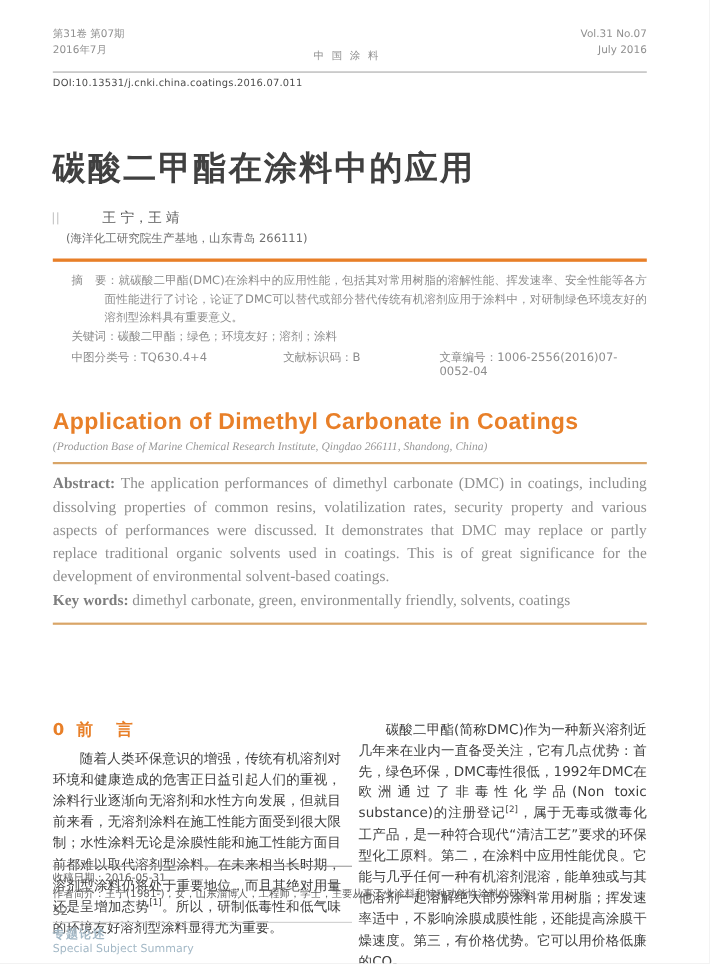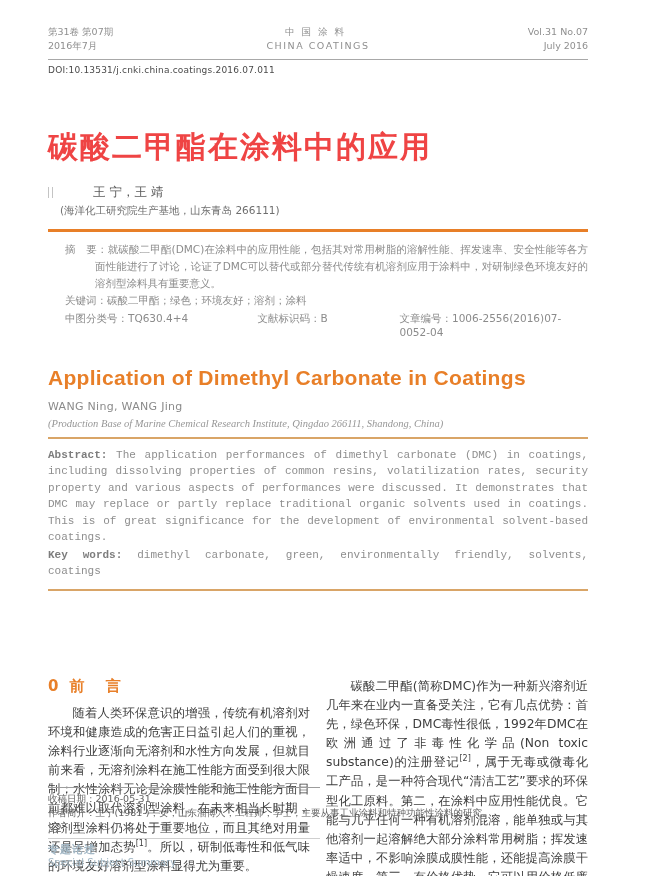--- a/index.html
+++ b/index.html
@@ -17,28 +17,28 @@
 
   
   .jheader {
     display:flex; justify-content:space-between; align-items:flex-start;
     border-bottom:1px solid #a8a8a8; padding-bottom:6px;
     font-size:9.5px; line-height:1.45; color:#8f8f8f;
   }
   .jheader .col-left  { text-align:left;  width:160px; }
   .jheader .col-mid   { text-align:center; flex:1; }
   .jheader .col-right { text-align:right; width:160px; }
-  .jname-cn { letter-spacing:7px; }
+  .jname-cn { letter-spacing:7px;margin-top:20px; }
   .jname-en { letter-spacing:1.5px; }
   .doi-line { margin-top:5px; font-size:9px; color:#4a4a4a; letter-spacing:0.2px; }
 
   
   .cn-title {
     margin-top:52px;
-    font-size:30px; font-weight:bold; color:#ef4444;
+    font-size:30px; font-weight:bold; color:#404040;
     letter-spacing:2px;
   }
   .cn-authors {
     margin-top:16px; font-size:12.5px; color:#5a5a5a;
     display:flex; align-items:center;gap:33px;
   }
   .author-marker {
     display:inline-block; width:5px; height:11px; margin-right:7px;
     border-left:1px solid #c4c4c4; border-right:1px solid #c4c4c4;
   }
@@ -60,22 +60,22 @@
     margin-top:28px; font-size:21px; font-weight:bold; color:#e87f28;
     letter-spacing:0.3px; font-family:"Liberation Sans","DejaVu Sans",sans-serif;
   }
   .en-authors { margin-top:10px; font-size:11px; color:#8a8a8a; letter-spacing:0.3px; }
   .en-affil {
     margin-top:5px; font-size:10.5px; color:#979797; font-style:italic;
     font-family:"Liberation Serif","DejaVu Serif",serif;
   }
   .rule-tan { margin-top:8px; height:2px; background:#d9a567; }
   .en-abstract {
-    padding:8px 0 9px; font-size:11px; line-height:1.5; color:#8e8e8e;
-    text-align:justify; font-family:Liberation Mono, monospace;
+    padding:8px 0 9px; font-size:14px; line-height:1.5; color:#8e8e8e;
+    text-align:justify; font-family:Liberation Serif, serif;
   }
   .en-abstract .lbl { font-weight:bold; color:#7d7d7d; }
   .en-keywords { margin-top:1px; }
 
   
   .columns { display:flex; gap:16px; margin-top:86px; }
   .col { width:272px; }
   .sec-head {
     font-size:15px; font-weight:bold; color:#e87f28;
     margin-bottom:8px; letter-spacing:1px;
@@ -109,21 +109,20 @@
 <div class="page">
   <div class="content">
 
     <div class="jheader">
       <div class="col-left">
         <div>第31卷 第07期</div>
         <div>2016年7月</div>
       </div>
       <div class="col-mid">
         <div class="jname-cn">中国涂料</div>
-        <div class="jname-en">CHINA COATINGS</div>
       </div>
       <div class="col-right">
         <div>Vol.31 No.07</div>
         <div>July 2016</div>
       </div>
     </div>
     <div class="doi-line">DOI:10.13531/j.cnki.china.coatings.2016.07.011</div>
 
     <h1 class="cn-title">碳酸二甲酯在涂料中的应用</h1>
     <div class="cn-authors">
@@ -137,21 +136,20 @@
       <p class="hang"><span>摘　要：</span><span>就碳酸二甲酯(DMC)在涂料中的应用性能，包括其对常用树脂的溶解性能、挥发速率、安全性能等各方面性能进行了讨论，论证了DMC可以替代或部分替代传统有机溶剂应用于涂料中，对研制绿色环境友好的溶剂型涂料具有重要意义。</span></p>
       <p class="hang"><span>关键词：</span><span>碳酸二甲酯；绿色；环境友好；溶剂；涂料</span></p>
     </div>
     <div class="cn-meta">
       <span class="m1">中图分类号：TQ630.4+4</span>
       <span class="m2">文献标识码：B</span>
       <span class="m3">文章编号：1006-2556(2016)07-0052-04</span>
     </div>
 
     <h2 class="en-title">Application of Dimethyl Carbonate in Coatings</h2>
-    <div class="en-authors">WANG Ning, WANG Jing</div>
     <div class="en-affil">(Production Base of Marine Chemical Research Institute, Qingdao 266111, Shandong, China)</div>
     <div class="rule-tan"></div>
     <div class="en-abstract">
       <div><span class="lbl">Abstract:</span><span> The application performances of dimethyl carbonate (DMC) in coatings, including dissolving properties of common resins, volatilization rates, security property and various aspects of performances were discussed. It demonstrates that DMC may replace or partly replace traditional organic solvents used in coatings. This is of great significance for the development of environmental solvent-based coatings.</span></div>
       <div class="en-keywords"><span class="lbl">Key words:</span><span> dimethyl carbonate, green, environmentally friendly, solvents, coatings</span></div>
     </div>
     <div class="rule-tan" style="margin-top:0;"></div>
 
     <div class="columns">
       <div class="col">

